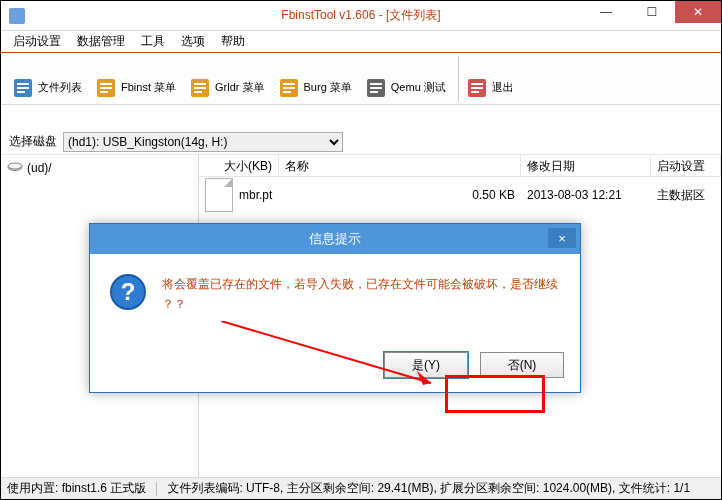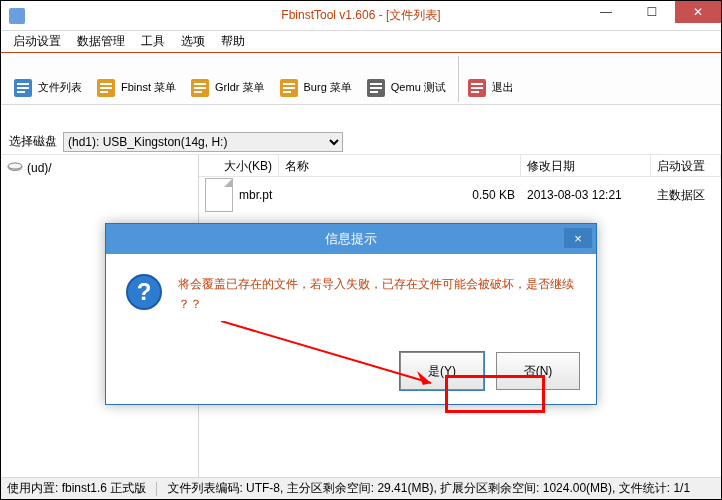--- a/index.html
+++ b/index.html
@@ -32,28 +32,28 @@
 .rows { flex: 1; overflow: auto; font-size: 12px; }
 .row { display: flex; height: 36px; align-items: center; }
 .row .c-name { flex: 1; display: flex; align-items: center; gap: 6px; padding-left: 6px; }
 .row .c-size { width: 80px; text-align: right; padding-right: 6px; }
 .row .c-date { width: 130px; padding-left: 6px; }
 .row .c-zone { width: 70px; padding-left: 6px; }
 .fileico { width: 28px; height: 34px; border: 1px solid #b5b5b5; background: #fff; position: relative; }
 .fileico::before { content: ""; position: absolute; right: 0; top: 0; border-style: solid; border-width: 0 8px 8px 0; border-color: transparent #fff transparent transparent; }
 .fileico::after { content: ""; position: absolute; right: 0; top: 0; border-style: solid; border-width: 0 0 8px 8px; border-color: transparent transparent #b5b5b5 transparent; }
 .statusbar { height: 22px; border-top: 1px solid #d9d9d9; display: flex; align-items: center; font-size: 12px; padding: 0 6px; gap: 10px; background: #f0f0f0; position: absolute; bottom: 0; left: 0; right: 0;}
-.dialog { position: absolute; left: 104px; top: 222px; width: 492px; background: #fff; border: 1px solid #2a72b5; box-shadow: 0 0 12px rgba(0,0,0,0.3); }
+.dialog { position: absolute; left: 88px; top: 222px; width: 492px; background: #fff; border: 1px solid #2a72b5; box-shadow: 0 0 12px rgba(0,0,0,0.3); }
 .dlg-title { height: 30px; background: #4e95d9; color: #fff; display: flex; align-items: center; justify-content: center; font-size: 13px; position: relative; }
 .dlg-close { position: absolute; right: 4px; top: 4px; width: 28px; height: 20px; background: #3b7fc0; color: #fff; display: flex; align-items: center; justify-content: center; font-size: 13px; }
 .dlg-body { padding: 20px 20px 10px 20px; display: flex; gap: 16px; font-size: 12px; min-height: 90px;}
 .qicon { width: 36px; height: 36px; border-radius: 50%; background: #2e7cd1; color: #fff; display: flex; align-items: center; justify-content: center; font-size: 24px; font-weight: bold; flex-shrink: 0; border: 2px solid #1a5ca8;}
 .dlg-msg { line-height: 1.7; color: #c2410c; }
 .dlg-btns { display: flex; justify-content: flex-end; gap: 12px; padding: 8px 16px 14px 16px; }
-.dlg-btn { min-width: 84px; height: 38px; border: 1px solid #8a8a8a; background: linear-gradient(#fdfdfd,#e6e6e6); font-size: 12px; display: flex; align-items: center; justify-content: center; cursor: default; }
+.dlg-btn { min-width: 84px; height: 26px; border: 1px solid #8a8a8a; background: linear-gradient(#fdfdfd,#e6e6e6); font-size: 12px; display: flex; align-items: center; justify-content: center; cursor: default; }
 .dlg-btn.default { box-shadow: 0 0 0 1px #3c7fb1; }
 .redbox-yes { position: absolute; left: 444px; top: 374px; width: 100px; height: 38px; border: 3px solid #f00; pointer-events: none; }
 .arrow { position: absolute; left: 220px; top: 320px; width: 230px; height: 70px; pointer-events: none; }
 svg.ico { width: 24px; height: 24px; }
 </style>
 </head>
 <body>
 
 <div class="titlebar">
   <div class="icon-slot"></div>

